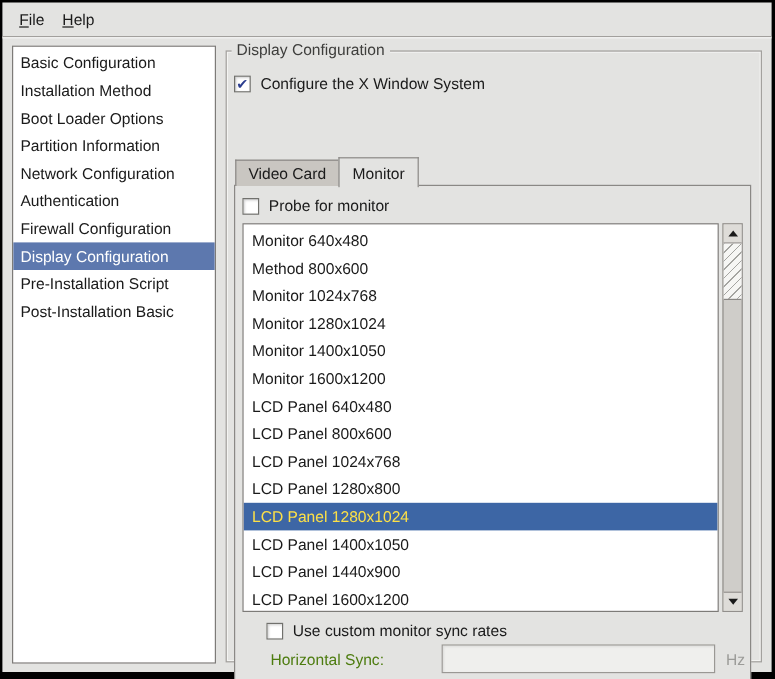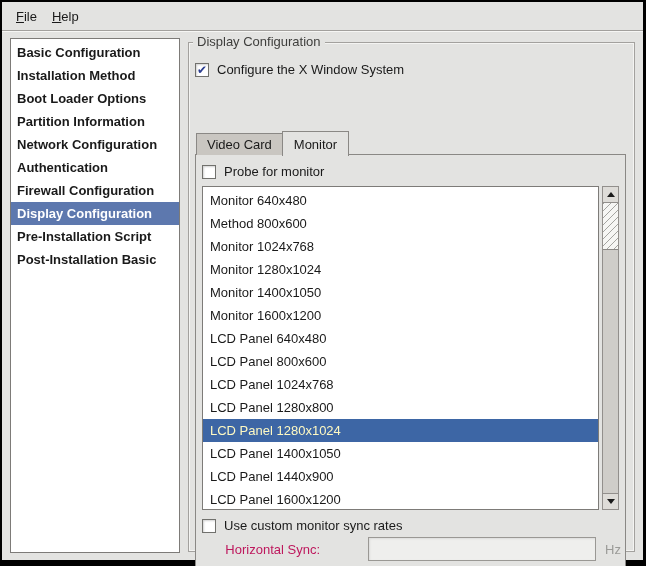--- a/index.html
+++ b/index.html
@@ -19,21 +19,21 @@
   
   .menubar { display: flex; gap: 15px; padding: 7px 0 6px 14px; flex: none; }
   .menu-item { cursor: default; text-align: center; }
   .menu-item u { text-decoration: underline; }
   .menubar-sep { height: 2px; flex: none;
     border-top: 1px solid #a2a09d; border-bottom: 1px solid #f6f6f4; }
   
   .content { flex: 1; display: flex; padding: 6px 7px 7px 8px; gap: 8px; min-height: 0; }
   .sidebar { width: 170px; flex: none; background: #fff;
     border: 1px solid #7d7b78; padding-top: 2px; overflow: hidden; }
-  .sidebar-item { height: 23px; line-height: 23px; padding-left: 6px; white-space: nowrap; font-weight: bold; }
+  .sidebar-item { height: 23px; line-height: 23px; padding-left: 6px; white-space: nowrap; }
   .sidebar-item.selected { background: #5d78ae; color: #fff; }
   .main { flex: 1; position: relative; }
   
   .frame { position: absolute; left: 0; right: 1px; top: 4px; bottom: 1px;
     border: 1px solid #a3a19e;
     box-shadow: inset 1px 1px 0 #f4f4f2, inset -1px -1px 0 #f4f4f2;
     padding: 17px 8px 5px 6px; }
   .frame-title { position: absolute; top: -9px; left: 4px;
     background: #e3e3e1; padding: 0 4px; color: #3e3e3c; white-space: nowrap; }
   
@@ -49,42 +49,42 @@
   .tab { background: #c9c6c1; border: 1px solid #8a8885; border-bottom: none;
     padding: 3px 10px 3px; margin-right: -1px; white-space: nowrap; }
   .tab.active { background: #e3e3e1; padding: 5px 11px 4px; margin-bottom: -1px; margin-top: 44px; }
   .panel { border: 1px solid #8a8885; background: #e3e3e1;
     padding: 7px 6px 5px; margin-top: -1px; position: relative; z-index: 1; }
   
   .list-area { display: flex; margin-top: 7px; height: 324px; }
   .monitor-list { flex: 1; background: #fff; border: 1px solid #7d7b78;
     padding-top: 2px; overflow: hidden; }
   .monitor-row { height: 23px; line-height: 23px; padding-left: 7px; white-space: nowrap; }
-  .monitor-row.selected { background: #3d66a5; color: #fef9c3; }
+  .monitor-row.selected { background: #3d66a5; color: #fde047; }
   .scrollbar { width: 17px; flex: none; margin-left: 3px;
     background: #cfcdc9; border: 1px solid #928f8c;
     display: flex; flex-direction: column; }
   .stepper { height: 16px; flex: none; background: #dedcd8;
     display: flex; align-items: center; justify-content: center; }
   .stepper.up { border-bottom: 1px solid #928f8c; }
   .stepper.down { border-top: 1px solid #928f8c; }
   .arrow-up { width: 0; height: 0; border-left: 4px solid transparent;
     border-right: 4px solid transparent; border-bottom: 5px solid #1a1a1a; }
   .arrow-down { width: 0; height: 0; border-left: 4px solid transparent;
     border-right: 4px solid transparent; border-top: 5px solid #1a1a1a; }
   .thumb { height: 47px; flex: none; border-bottom: 1px solid #8a8885;
     background-color: #f6f6f4;
     background-image: repeating-linear-gradient(135deg,
       rgba(150,150,146,.85) 0px, rgba(150,150,146,.85) 1px, transparent 1px, transparent 5px); }
   .trough { flex: 1; }
   
-  .custom-sync { margin-top: 6px; margin-left: 0; }
+  .custom-sync { margin-top: 6px; margin-left: 20px; }
   .sync-row { display: flex; align-items: center; margin-top: 5px; }
   .sync-row.first { margin-top: 4px; }
-  .sync-label { width: 118px; text-align: right; color: #be185d; flex: none; white-space: nowrap; }
+  .sync-label { width: 118px; text-align: right; color: #4d7c0f; flex: none; white-space: nowrap; }
   .sync-input { margin-left: 48px; width: 228px; height: 24px; flex: none;
     background: #efefed; border: 1px solid #9a9894;
     box-shadow: inset 1px 1px 2px rgba(0,0,0,.08);
     font: inherit; color: #1a1a1a; padding: 0 4px; }
   .sync-unit { margin-left: 9px; color: #9b9b98; }
 </style>
 </head>
 <body>
 
 <div class="window">

